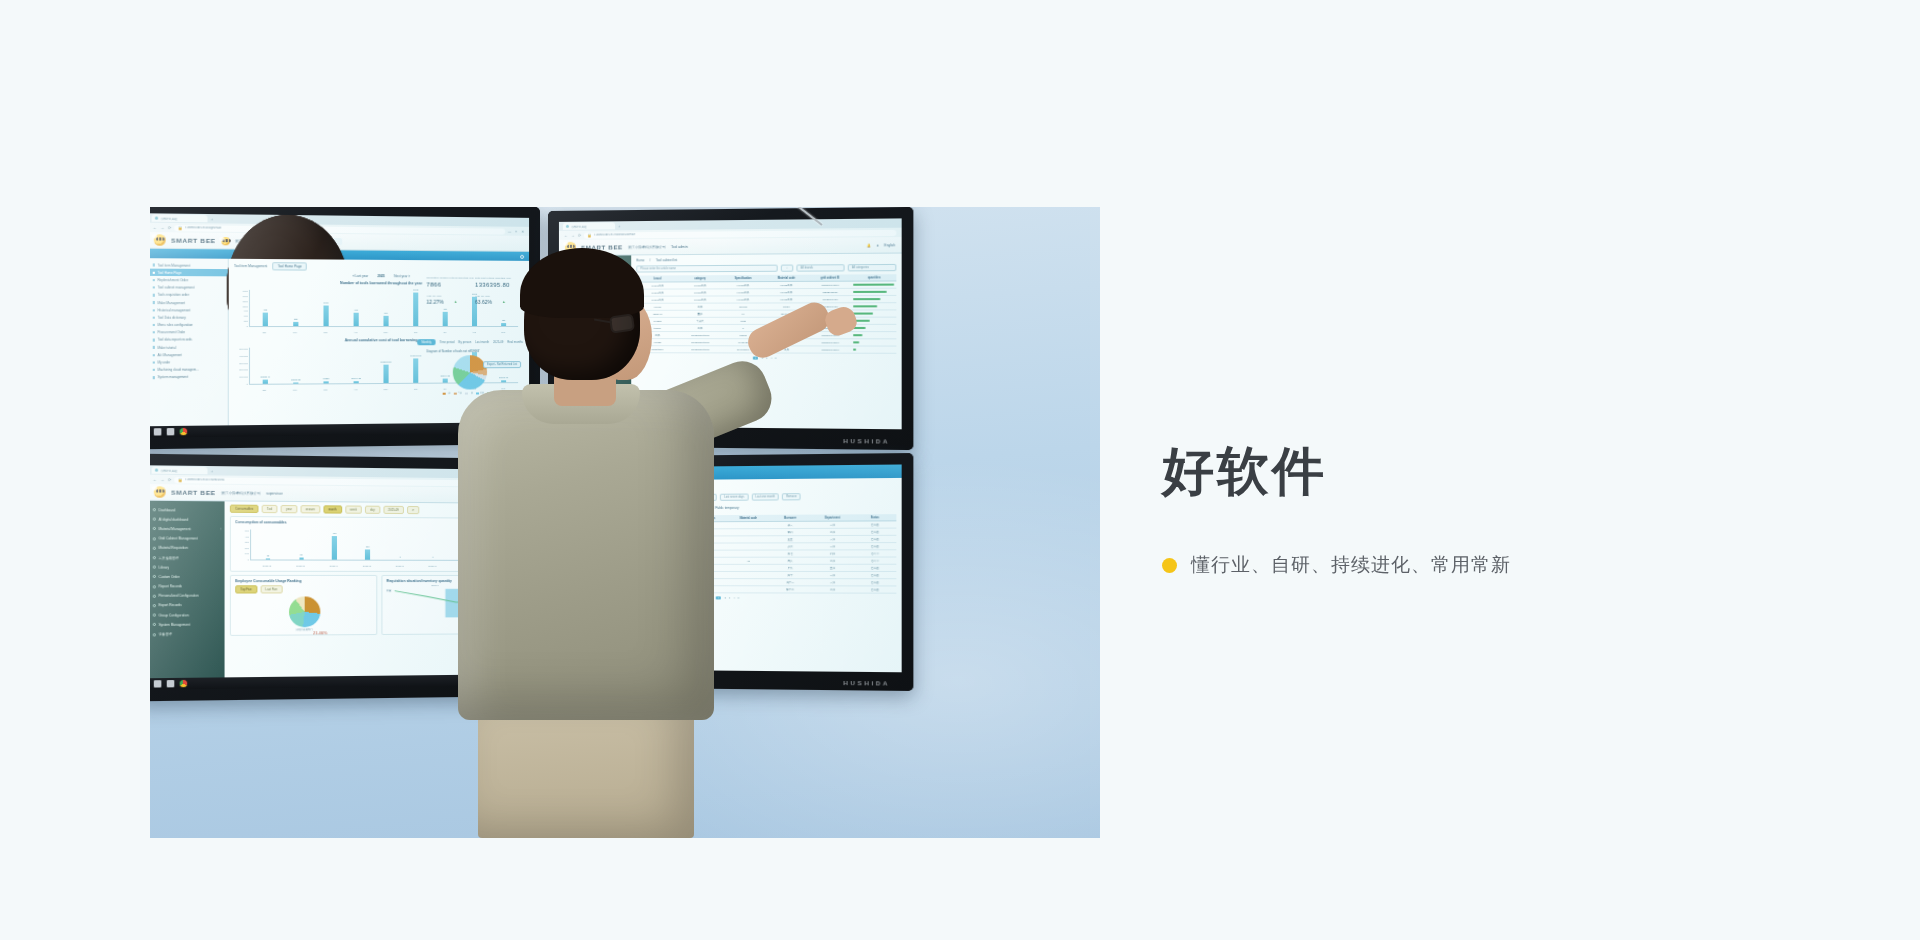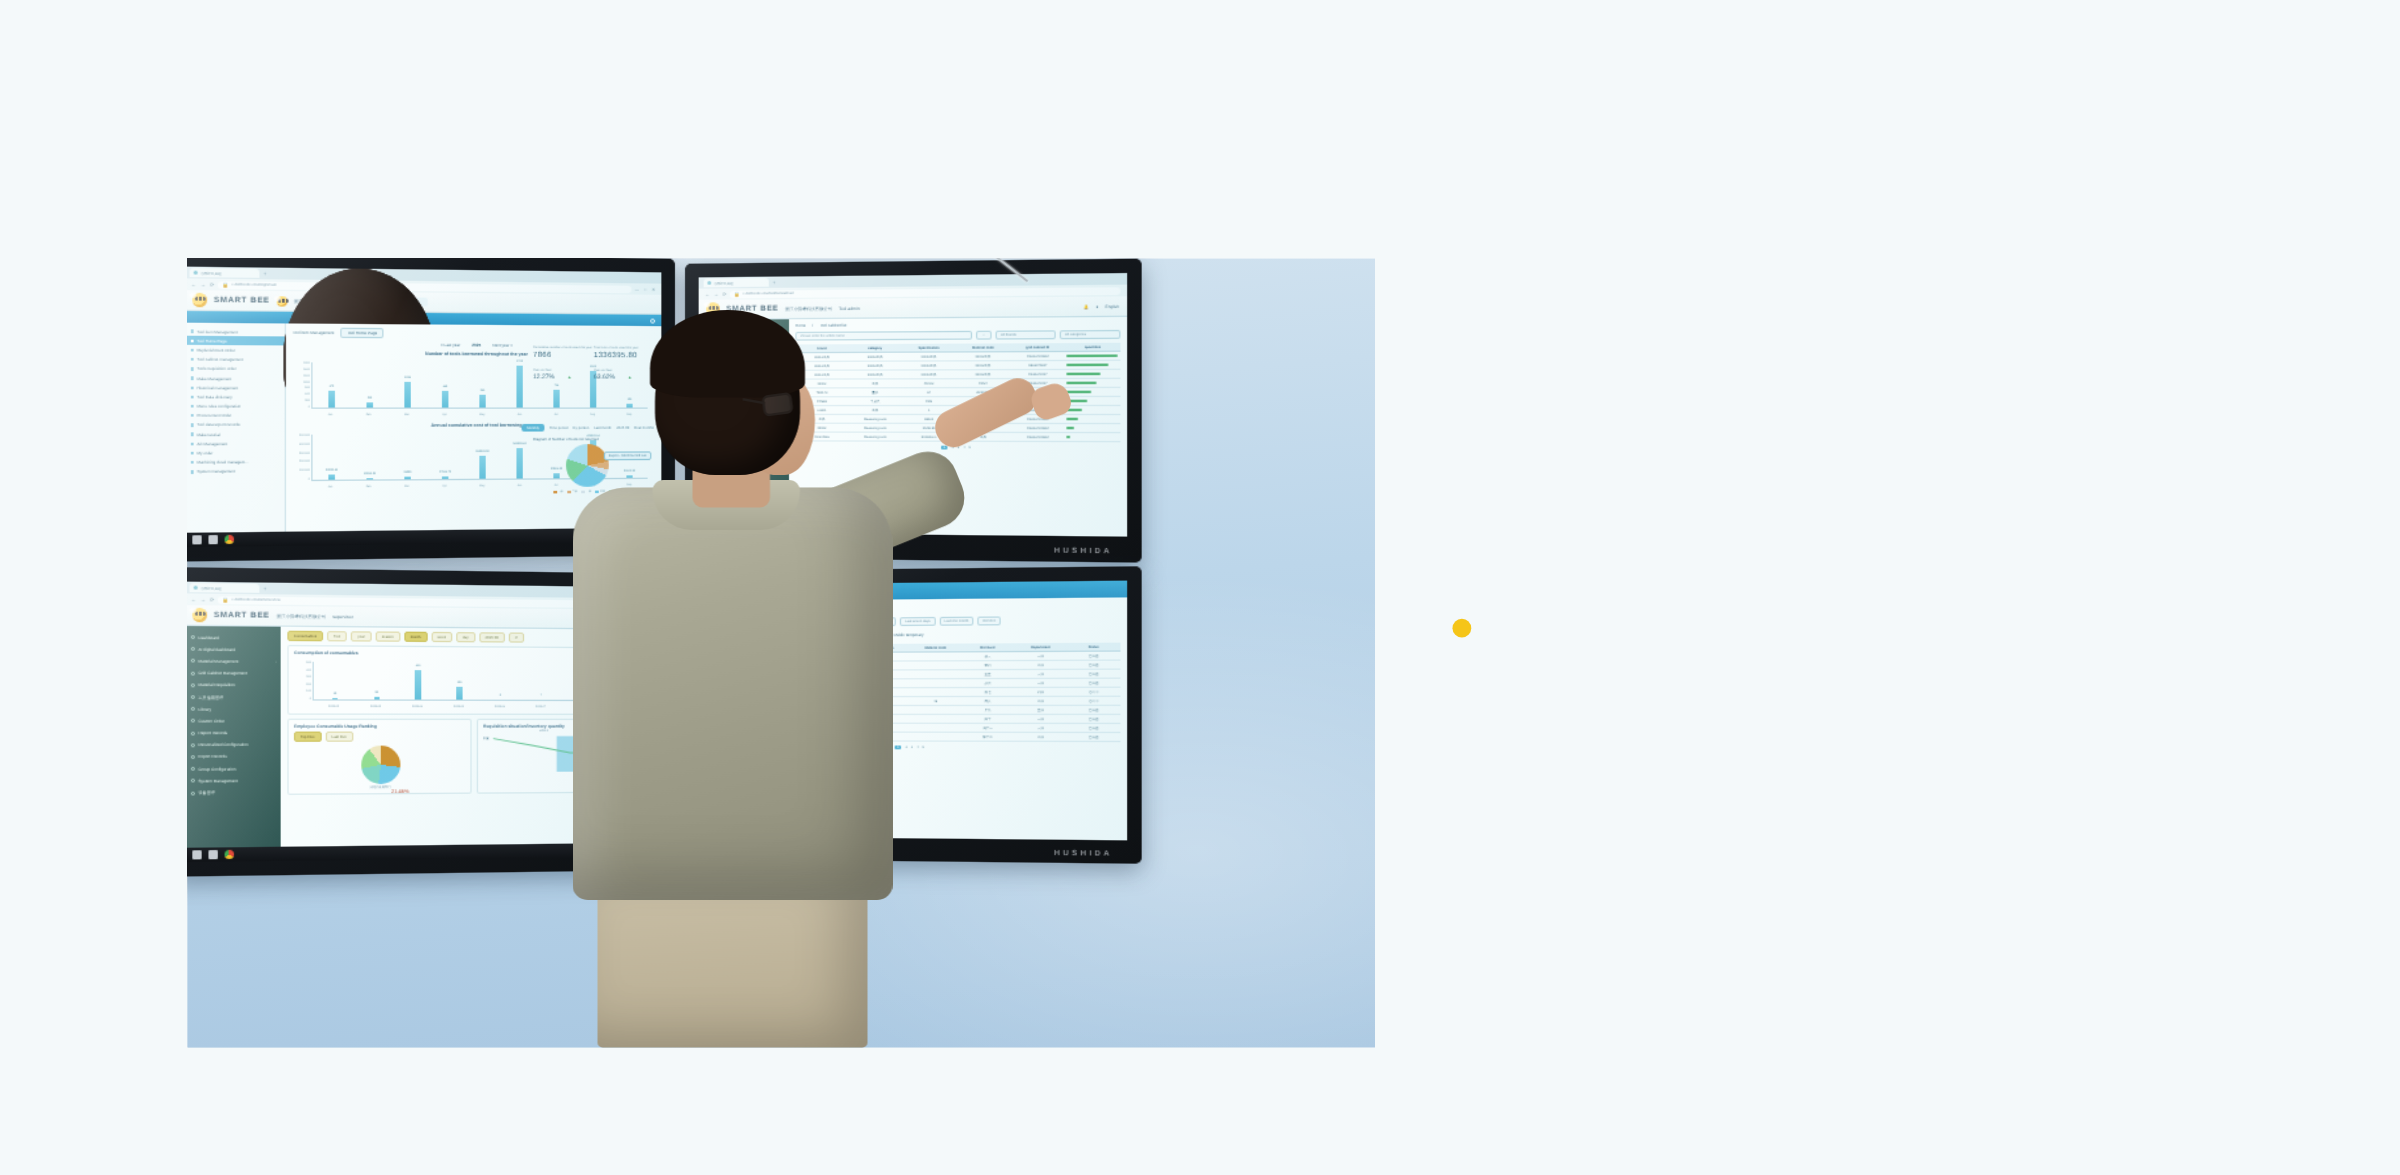--- a/index.html
+++ b/index.html
@@ -1121,17 +1121,19 @@
       <div class="head"></div>
       <div class="hairtop"></div>
       <div class="glasses">
         <span class="lens l"></span>
         <span class="arm"></span>
       </div>
     </div>
   </div>
 
   <div class="copy">
+    <div class="h2">好软件</div>
     <div class="bullet-line">
       <span class="bullet-dot"></span>
+      <span class="bullet-text">懂行业、自研、持续进化、常用常新</span>
     </div>
   </div>
 </div>
 
 </body></html>

